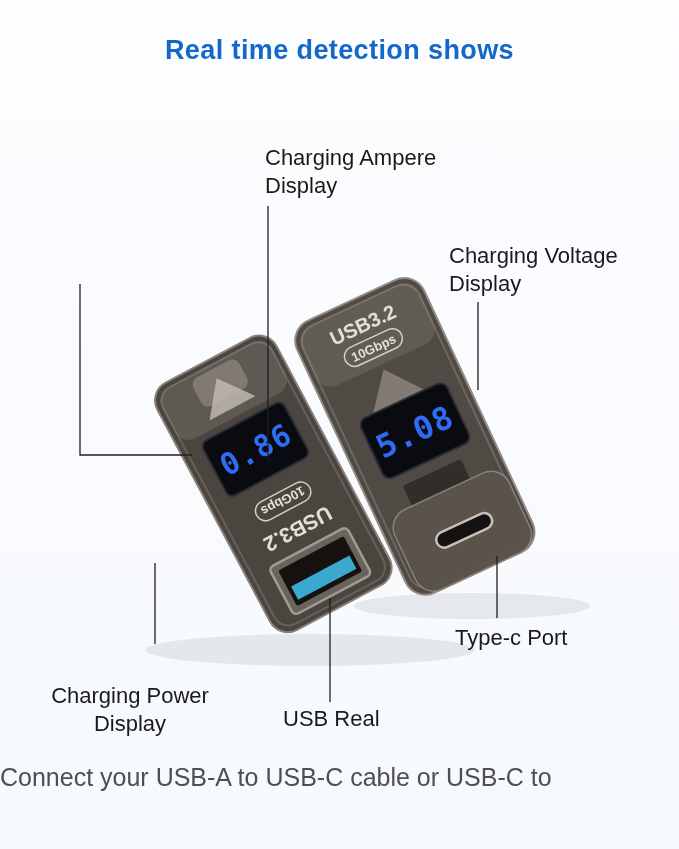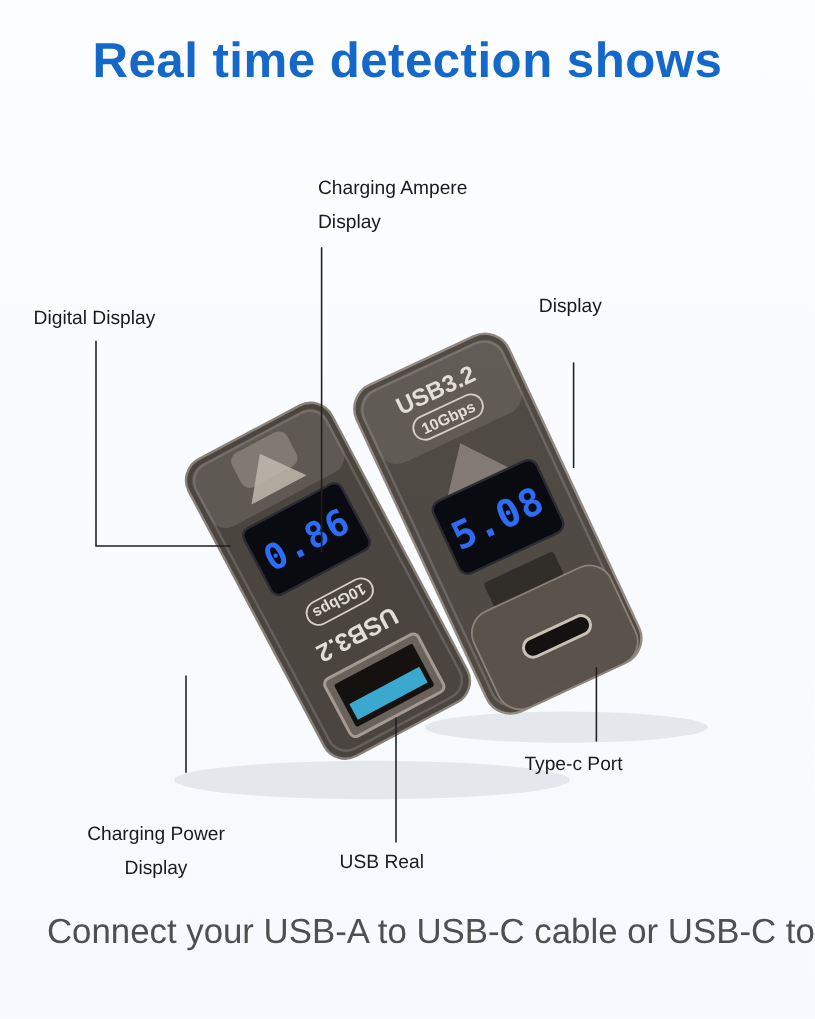--- a/index.html
+++ b/index.html
@@ -10,31 +10,31 @@
     overflow:hidden;
   }
   .page {
     position:relative; width:679px; height:849px;
     background:linear-gradient(180deg,#fcfdff 0%,#f6f9fd 100%);
     overflow:hidden;
   }
   .title {
     position:absolute; top:26px; left:0; width:100%;
     text-align:center; color:#1468c8; font-weight:bold;
-    font-size:41px; line-height:48px; letter-spacing:0.4px;
+    font-size:27px; line-height:48px; letter-spacing:0.4px;
   }
   .scene { position:absolute; top:0; left:0; }
   .callout {
-    position:absolute; color:#1a1a1a; font-size:16px; line-height:28px;
+    position:absolute; color:#1a1a1a; font-size:22px; line-height:28px;
     white-space:nowrap;
   }
   .callout.center { text-align:center; white-space:normal;margin-top:38px; }
   .footer {
     position:absolute; top:762px; left:0; width:100%;
-    text-align:right; color:#4f4f4f; font-size:29px; line-height:31px;
+    text-align:left; color:#4f4f4f; font-size:25px; line-height:31px;
   }
   .digits {
     font-family:"DejaVu Sans Mono", monospace;
     font-weight:bold; fill:#2e6cf6; letter-spacing:1px;
   }
   .devlabel { font-family:"Liberation Sans", sans-serif; font-weight:bold; fill:#e3ded7; }
   .leader { stroke:#1f1f1f; stroke-width:1.3; fill:none; }
 </style>
 </head>
 <body>
@@ -100,32 +100,32 @@
     <line x1="155" y1="644" x2="155" y2="563" class="leader"></line>
     <line x1="330" y1="702" x2="330" y2="598" class="leader"></line>
     <line x1="497" y1="618" x2="497" y2="556" class="leader"></line>
   </svg>
 
   <div class="callout" style="left:265px; top:144px;">
     <div>Charging Ampere</div>
     <div>Display</div>
   </div>
 
-  <div class="callout" style="left:28px; top:252px;">Digital Display</div>
 
   <div class="callout" style="left:449px; top:242px;">
+    <div>Charging Voltage</div>
     <div>Display</div>
   </div>
 
   <div class="callout center" style="left:35px; top:644px; width:190px;">
     <div>Charging Power</div>
     <div>Display</div>
   </div>
 
   <div class="callout" style="left:283px; top:705px;">USB Real</div>
 
-  <div class="callout" style="left:437px; top:624px;">Type-c Port</div>
+  <div class="callout" style="left:455px; top:624px;">Type-c Port</div>
 
   <footer class="footer">
     <div>Connect your USB-A to USB-C cable or USB-C to</div>
   </footer>
 
 </div>
 
 </body></html>

